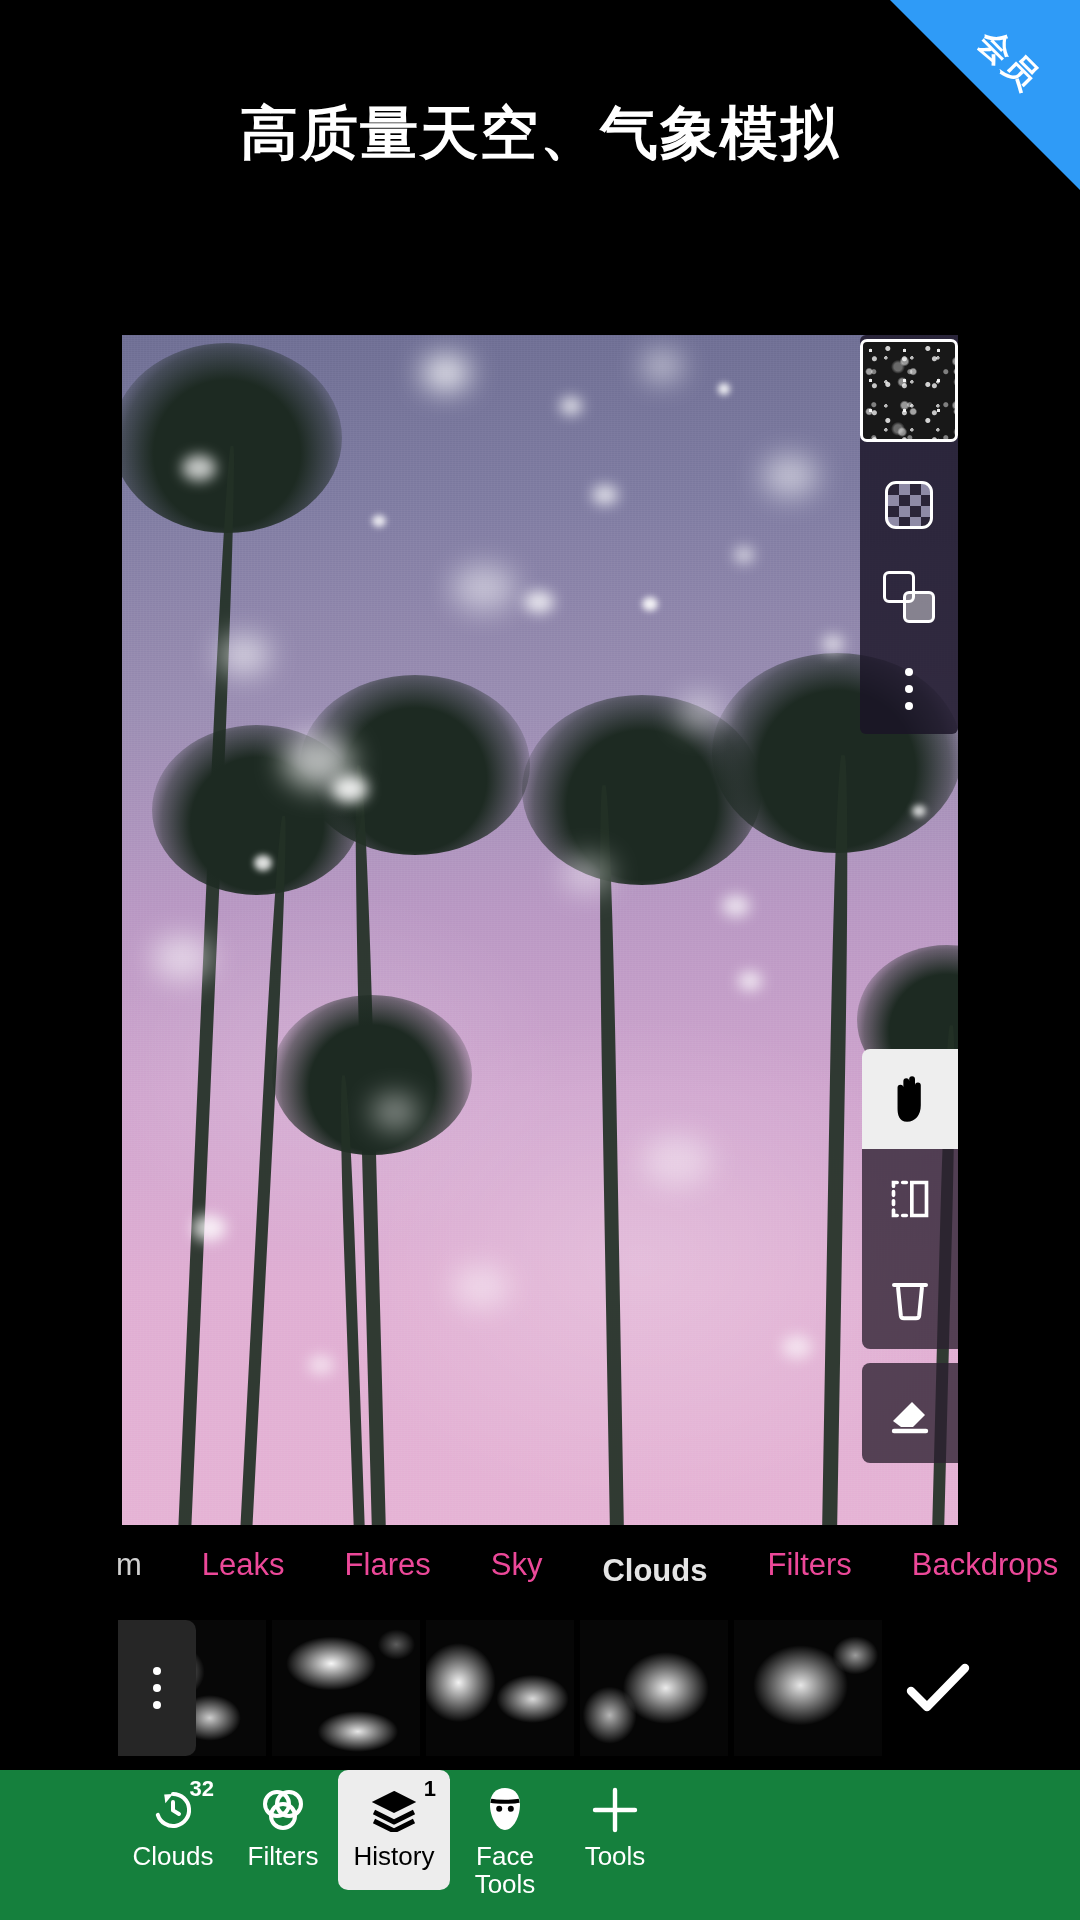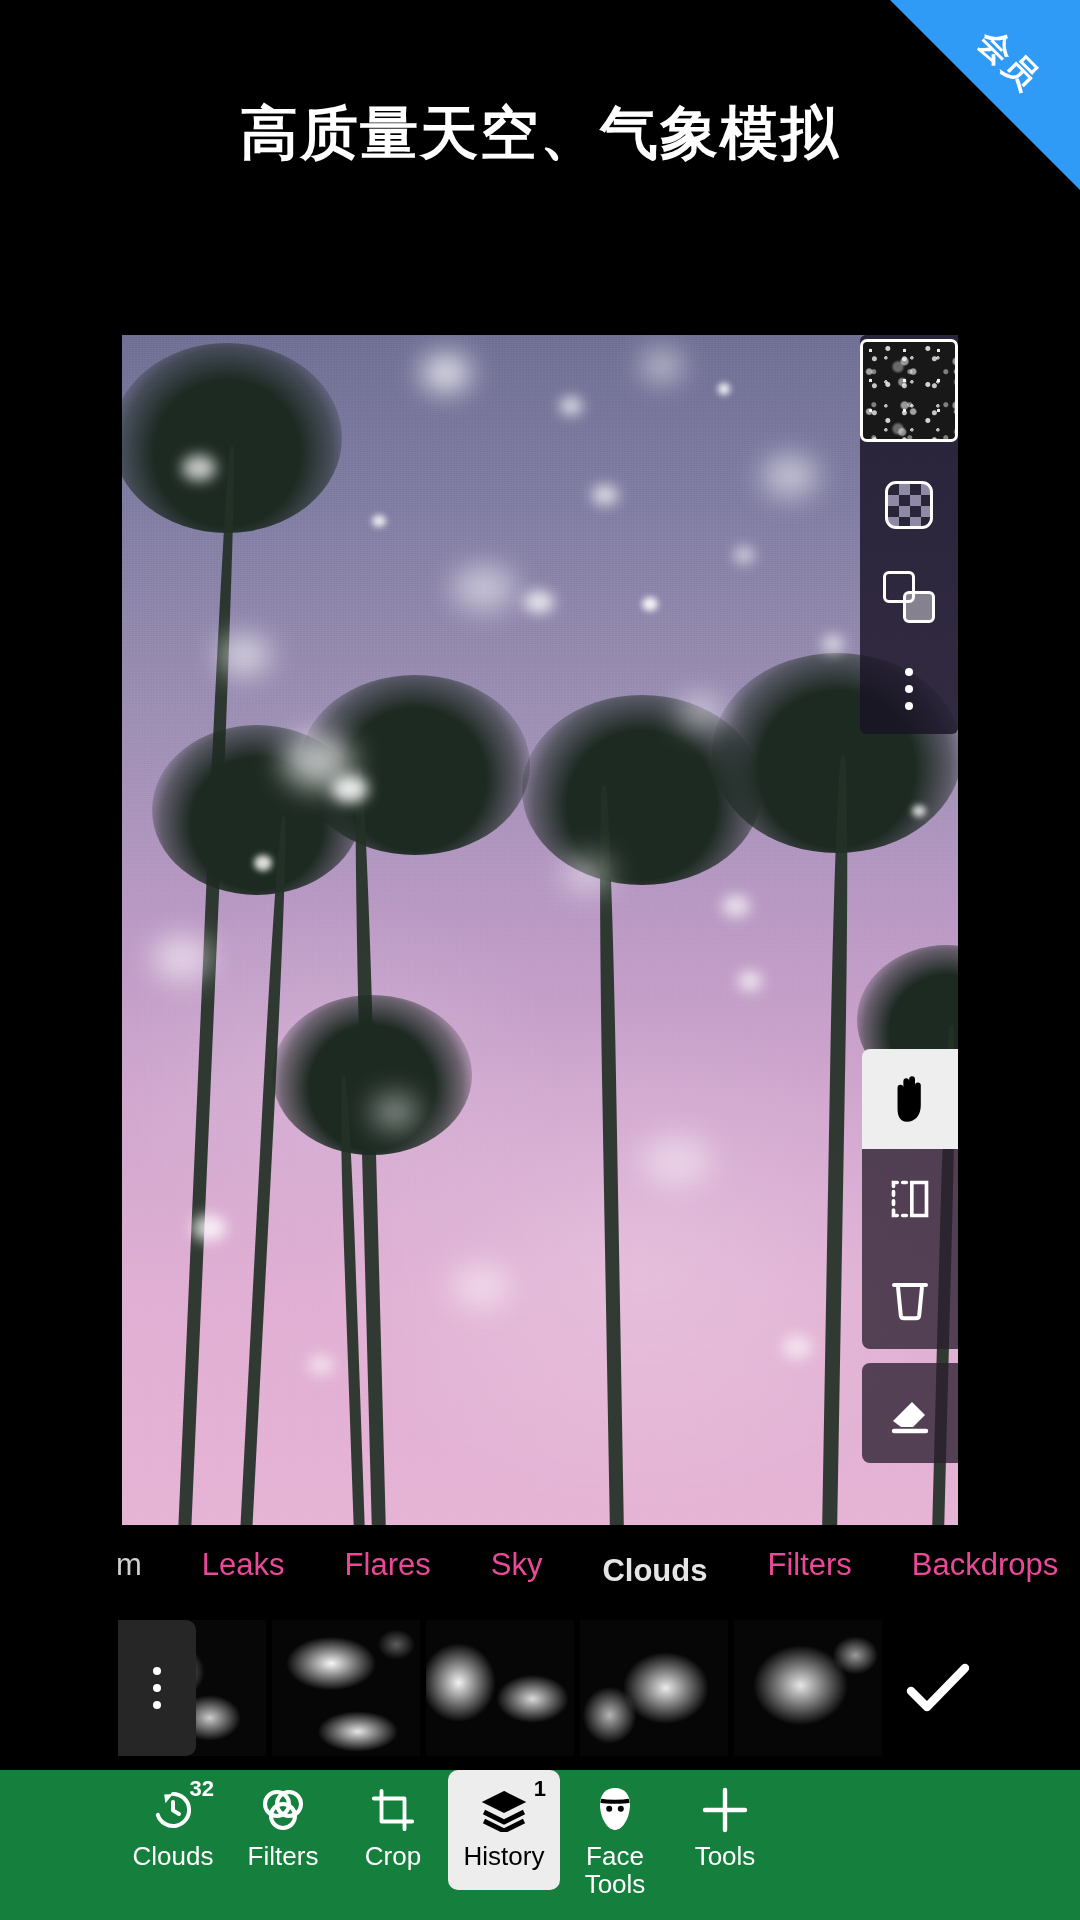--- a/index.html
+++ b/index.html
@@ -391,29 +391,20 @@
       <div class="ic">
         <svg width="48" height="44" viewBox="0 0 24 22">
           <circle cx="9" cy="8" r="6" fill="none" stroke="#fff" stroke-width="2"></circle>
           <circle cx="15" cy="8" r="6" fill="none" stroke="#fff" stroke-width="2"></circle>
           <circle cx="12" cy="14" r="6" fill="none" stroke="#fff" stroke-width="2"></circle>
         </svg>
       </div>
       <div class="lb">Filters</div>
     </div>
 
-    <div class="tool">
-      <div class="ic">
-        <svg width="46" height="46" viewBox="0 0 24 24">
-          <path d="M6 2v16h16" fill="none" stroke="#fff" stroke-width="2" stroke-linecap="round" stroke-linejoin="round"></path>
-          <path d="M2 6h16v16" fill="none" stroke="#fff" stroke-width="2" stroke-linecap="round" stroke-linejoin="round"></path>
-        </svg>
-      </div>
-      <div class="lb">Crop</div>
-    </div>
 
     <div class="tool active wide">
       <div class="badge">1</div>
       <div class="ic">
         <svg width="48" height="44" viewBox="0 0 24 22">
           <path d="M12 2l10 5-10 5-10-5z" fill="#000"></path>
           <path d="M2 12l10 5 10-5" fill="none" stroke="#000" stroke-width="2.4" stroke-linejoin="round"></path>
           <path d="M2 16.5l10 5 10-5" fill="none" stroke="#000" stroke-width="2.4" stroke-linejoin="round"></path>
         </svg>
       </div>

